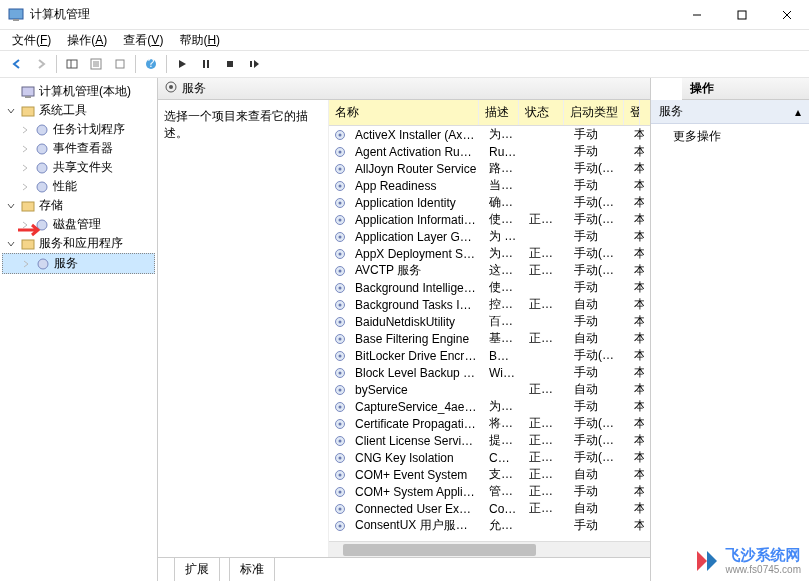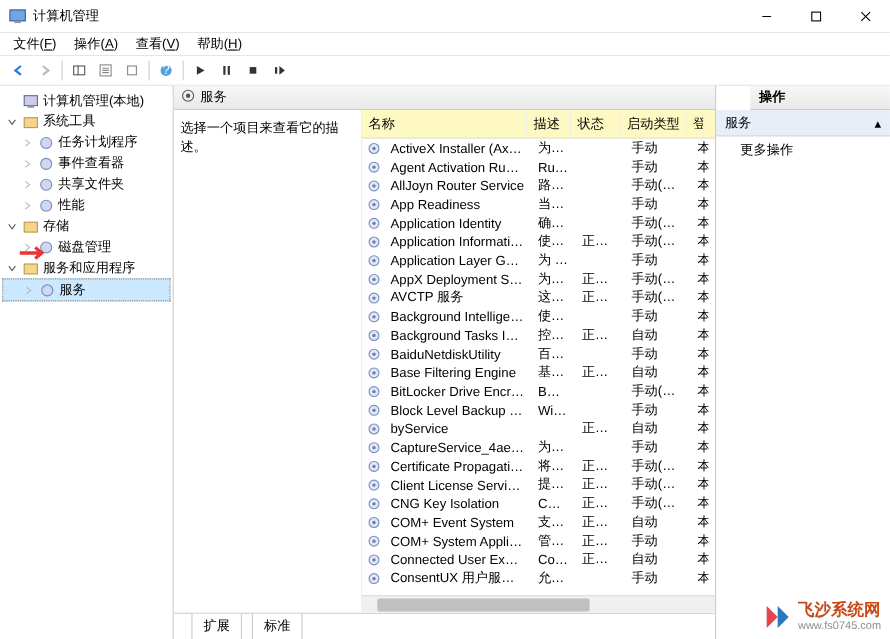--- a/index.html
+++ b/index.html
@@ -37,21 +37,21 @@
 .hscroll .thumb { position: absolute; left: 14px; top: 2px; height: 12px; width: 60%; background: #c0c0c0; border-radius: 2px; }
 .tabs-bottom { height: 24px; display: flex; align-items: flex-start; padding-left: 6px; border-top: 1px solid #ccc; }
 .tabs-bottom .tab { padding: 3px 10px; border: 1px solid #ccc; border-top: none; font-size: 12px; background: #fff; cursor: pointer; margin-right: -1px; margin-left: 10px; }
 .action-pane { width: 158px; display: flex; flex-direction: column; }
 .action-header { background: linear-gradient(#f7f7f7, #e9e9e9); height: 22px; display: flex; align-items: center; padding: 0 8px; font-weight: bold; border-bottom: 1px solid #ccc; margin-left: 31px; }
 .action-section { background: #e8eef7; padding: 3px 8px; border-bottom: 1px solid #d0d8e8; display:flex; justify-content: space-between; align-items:center; }
 .action-item { padding: 4px 8px 4px 22px; cursor: pointer; }
 .watermark { position: absolute; right: 8px; bottom: 6px; display: flex; align-items: center; gap: 4px; opacity: 0.95; pointer-events: none; }
 .watermark .logo { width: 28px; height: 28px; }
 .watermark .txt { display: flex; flex-direction: column; line-height: 1.1; }
-.watermark .txt .big { font-size: 15px; color: #c2410c; font-weight: bold; }
+.watermark .txt .big { font-size: 15px; color: #3b82f6; font-weight: bold; }
 .watermark .txt .small { font-size: 10px; color: #888; }
 .red-arrow { position: absolute; left: 16px; top: 222px; pointer-events: none; }
 .c-name { width: 150px; }
 .c-desc { width: 40px; }
 .c-stat { width: 45px; }
 .c-start { width: 60px; }
 .c-last { width: 16px; }
 </style>
 </head>
 <body>

